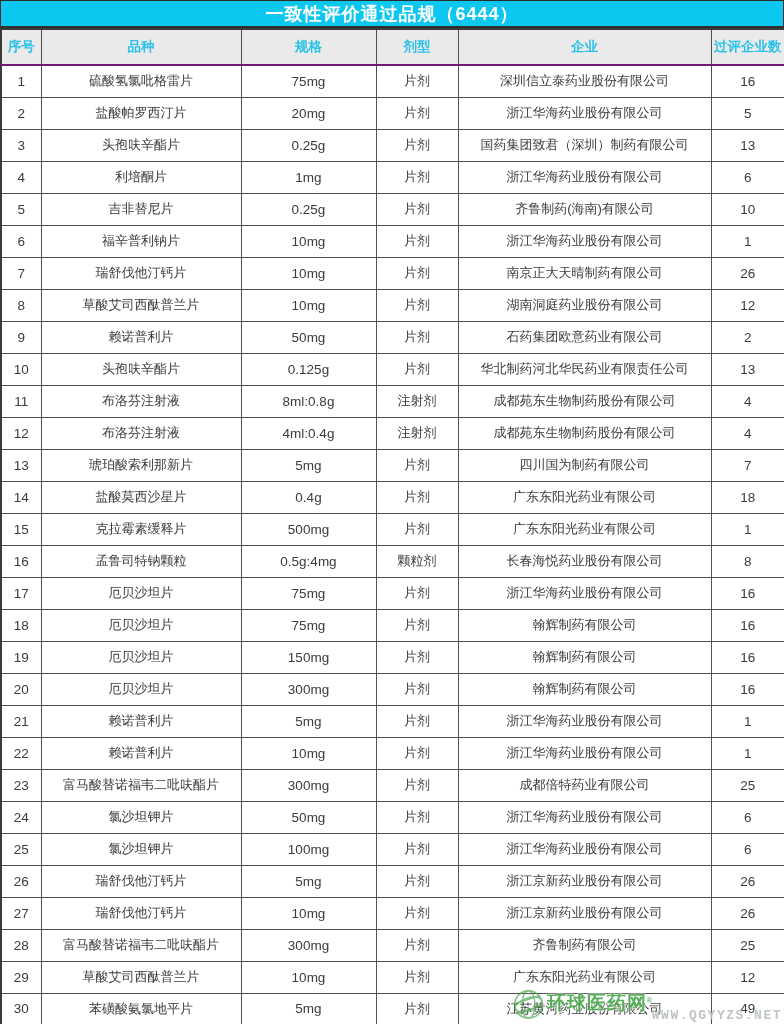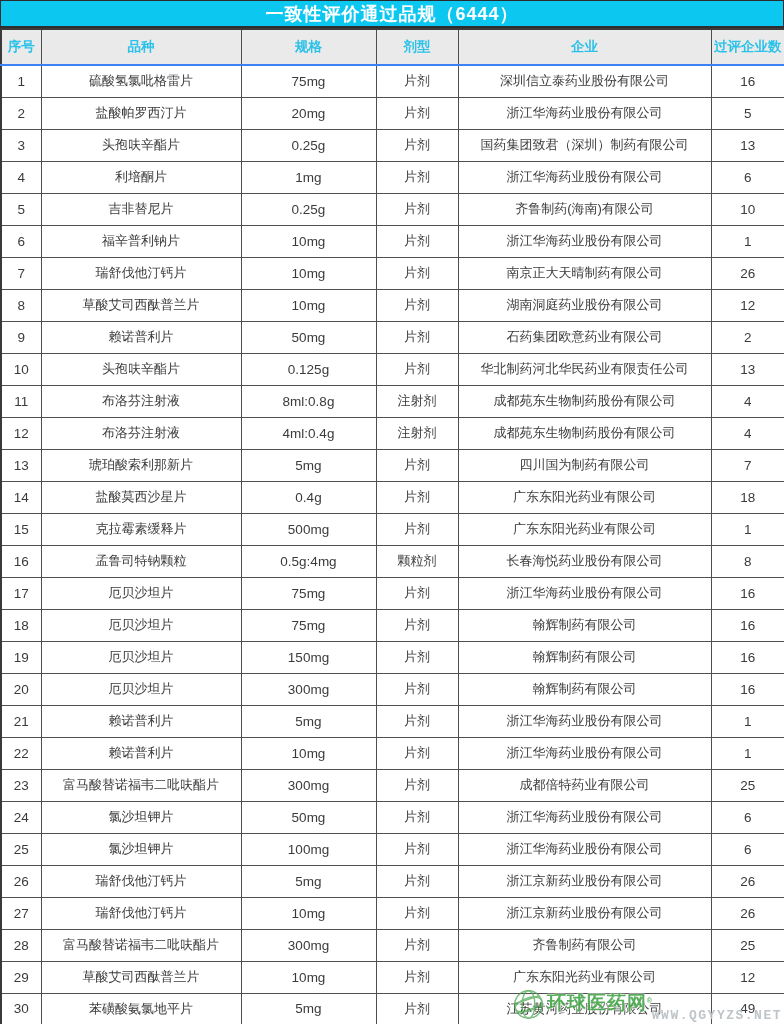--- a/index.html
+++ b/index.html
@@ -28,21 +28,21 @@
   col.c0{width:40px;} col.c1{width:200px;} col.c2{width:135px;}
   col.c3{width:82px;} col.c4{width:253px;} col.c5{width:74px;}
   th,td{
     border:1px solid var(--border);
     text-align:center;vertical-align:middle;
     overflow:hidden;white-space:nowrap;
   }
   thead th{
     height:36px;background:var(--header-bg);
     color:var(--header-text);font-size:13.5px;font-weight:bold;
-    border-bottom:2px solid #3b82f6;
+    border-bottom:2px solid #701a75;
   }
   tbody td{
     height:32px;background:#ffffff;color:var(--cell-text);font-size:13px;
   }
   tbody td.c2,tbody td.c0,tbody td.c5{font-size:13.5px;}
   .watermark{
     position:absolute;right:2px;bottom:3px;
     display:flex;align-items:flex-start;
     pointer-events:none;opacity:.92;
   }

